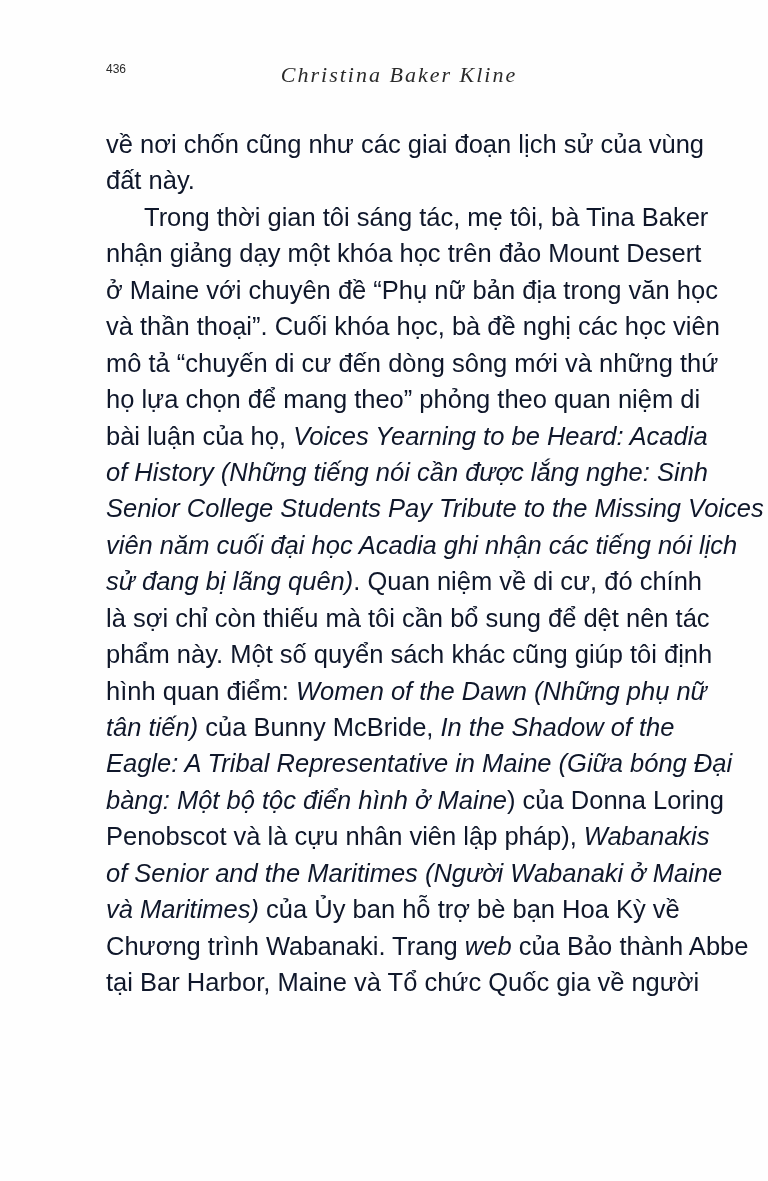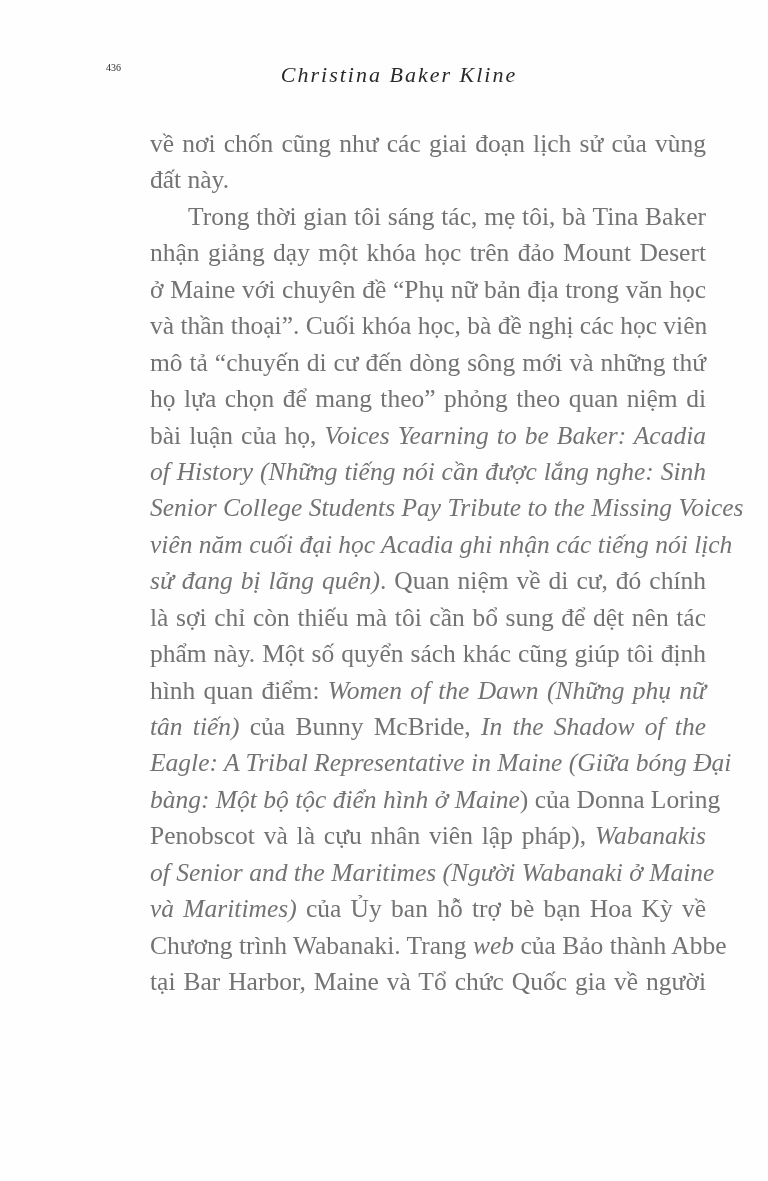--- a/index.html
+++ b/index.html
@@ -1,30 +1,30 @@
 <!DOCTYPE html>
 <html><head>
   <meta charset="utf-8">
   <style>
     html, body { margin: 0; padding: 0; background: #ffffff; }
     body { width: 768px; height: 1181px; position: relative; overflow: hidden; }
     .page { position: absolute; left: 0; top: 0; width: 768px; height: 1181px; background: #fefefe; }
     .header { position: absolute; top: 62px; left: 106px; width: 556px; height: 26px; }
     .page-number {
       position: absolute; left: 0; top: 0;
-      font-family: Liberation Serif, serif; font-size: 10px; color: #2a2a2a;
+      font-family: Liberation Sans, sans-serif; font-size: 12px; color: #2a2a2a;
     }
     .running-head {
       position: absolute; left: 0; right: 0; top: 0; text-align: center;
       font-family: "Liberation Serif", serif; font-style: italic; font-size: 22px;
       letter-spacing: 2px; color: #2a2a2a; padding-left: 30px;
     }
     .body-text {
       position: absolute; left: 106px; top: 126px; width: 556px;
-      font-family: Liberation Serif, serif; font-size: 25.5px; color: #737373; margin-left: 44px;
+      font-family: Liberation Sans, sans-serif; font-size: 25.5px; color: #0f172a;
     }
     .line {
       display: block; height: 36.45px; line-height: 36.45px; white-space: nowrap;
       text-align: justify; text-align-last: justify;
     }
     .line.last { text-align-last: left; }
     .line.indent { padding-left: 38px; }
     .line span.it { font-style: italic; }
   </style>
 </head>
@@ -37,21 +37,21 @@
   </div>
   <div class="body-text" id="body-text">
       <div class="line"><span>về nơi chốn cũng như các giai đoạn lịch sử của vùng</span></div>
       <div class="line last"><span>đất này.</span></div>
       <div class="line indent"><span>Trong thời gian tôi sáng tác, mẹ tôi, bà Tina Baker</span></div>
       <div class="line"><span>nhận giảng dạy một khóa học trên đảo Mount Desert</span></div>
       <div class="line"><span>ở Maine với chuyên đề “Phụ nữ bản địa trong văn học</span></div>
       <div class="line"><span>và thần thoại”. Cuối khóa học, bà đề nghị các học viên</span></div>
       <div class="line"><span>mô tả “chuyến di cư đến dòng sông mới và những thứ</span></div>
       <div class="line"><span>họ lựa chọn để mang theo” phỏng theo quan niệm di</span></div>
-      <div class="line"><span>bài luận của họ, </span><span class="it">Voices Yearning to be Baker: Acadia</span></div>
+      <div class="line"><span>bài luận của họ, </span><span class="it">Voices Yearning to be Heard: Acadia</span></div>
       <div class="line"><span class="it">of History (Những tiếng nói cần được lắng nghe: Sinh</span></div>
       <div class="line"><span class="it">Senior College Students Pay Tribute to the Missing Voices</span></div>
       <div class="line"><span class="it">viên năm cuối đại học Acadia ghi nhận các tiếng nói lịch</span></div>
       <div class="line"><span class="it">sử đang bị lãng quên)</span><span>. Quan niệm về di cư, đó chính</span></div>
       <div class="line"><span>là sợi chỉ còn thiếu mà tôi cần bổ sung để dệt nên tác</span></div>
       <div class="line"><span>phẩm này. Một số quyển sách khác cũng giúp tôi định</span></div>
       <div class="line"><span>hình quan điểm: </span><span class="it">Women of the Dawn (Những phụ nữ</span></div>
       <div class="line"><span class="it">tân tiến)</span><span> của Bunny McBride, </span><span class="it">In the Shadow of the</span></div>
       <div class="line"><span class="it">Eagle: A Tribal Representative in Maine (Giữa bóng Đại</span></div>
       <div class="line"><span class="it">bàng: Một bộ tộc điển hình ở Maine</span><span>) của Donna Loring</span></div>

